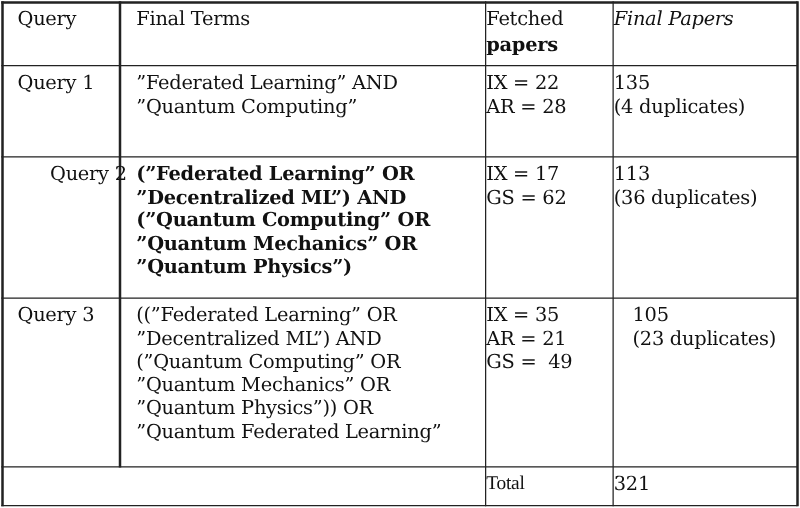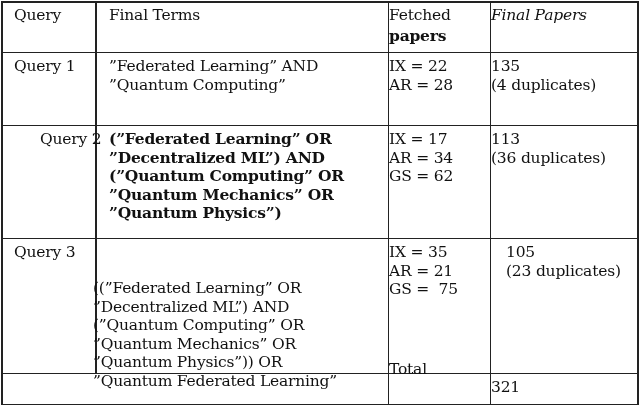--- a/index.html
+++ b/index.html
@@ -51,41 +51,40 @@
 <div class="cell" style="left:14px;top:130px;margin-left:26px;">Query 2</div>
 <div class="cell" style="left:109px;top:130px;font-weight:bold;">
   <span class="line">(”Federated Learning” OR</span>
   <span class="line">”Decentralized ML”) AND</span>
   <span class="line">(”Quantum Computing” OR</span>
   <span class="line">”Quantum Mechanics” OR</span>
   <span class="line">”Quantum Physics”)</span>
 </div>
 <div class="cell center" style="left:389px;top:130px;width:100px;">
   <span class="line">IX = 17</span>
-  <span class="line">AR = 34</span>
   <span class="line">GS = 62</span>
 </div>
 <div class="cell center" style="left:491px;top:130px;width:146px;">
   <span class="line">113</span>
   <span class="line">(36 duplicates)</span>
 </div>
 
 <div class="cell" style="left:14px;top:243px;">Query 3</div>
-<div class="cell" style="left:93px;top:243px;margin-top:36px;">
+<div class="cell" style="left:109px;top:243px;">
   <span class="line">((”Federated Learning” OR</span>
   <span class="line">”Decentralized ML”) AND</span>
   <span class="line">(”Quantum Computing” OR</span>
   <span class="line">”Quantum Mechanics” OR</span>
   <span class="line">”Quantum Physics”)) OR</span>
   <span class="line">”Quantum Federated Learning”</span>
 </div>
 <div class="cell center" style="left:389px;top:243px;width:100px;">
   <span class="line">IX = 35</span>
   <span class="line">AR = 21</span>
-  <span class="line" style="white-space:pre;">GS =  75</span>
+  <span class="line" style="white-space:pre;">GS =  49</span>
 </div>
 <div class="cell center" style="left:506px;top:243px;width:146px;">
   <span class="line">105</span>
   <span class="line">(23 duplicates)</span>
 </div>
 
-<div class="cell center" style="left:389px;top:360px;width:70px;">Total</div>
+<div class="cell center" style="left:389px;top:378px;width:70px;font-family:Liberation Serif, serif;">Total</div>
 <div class="cell center" style="left:491px;top:378px;width:146px;">321</div>
 
 </body></html>

